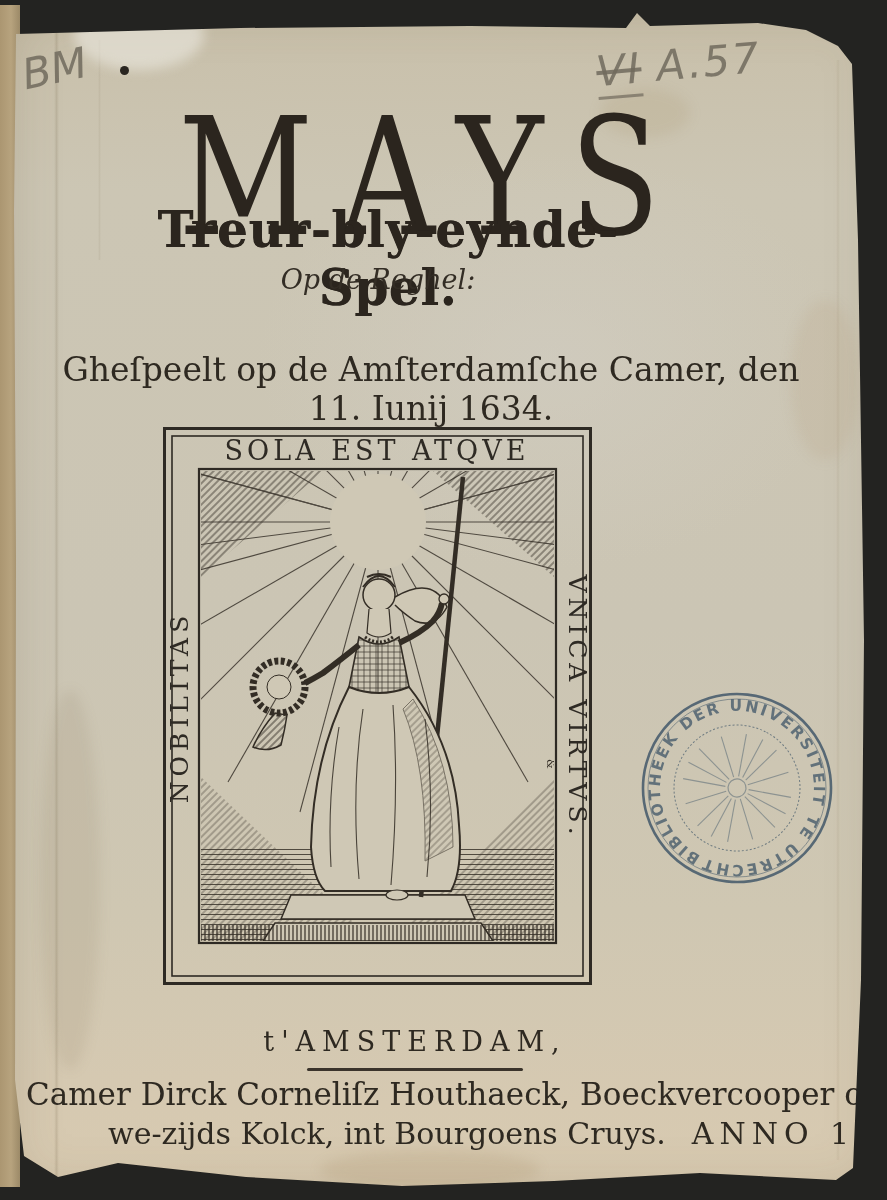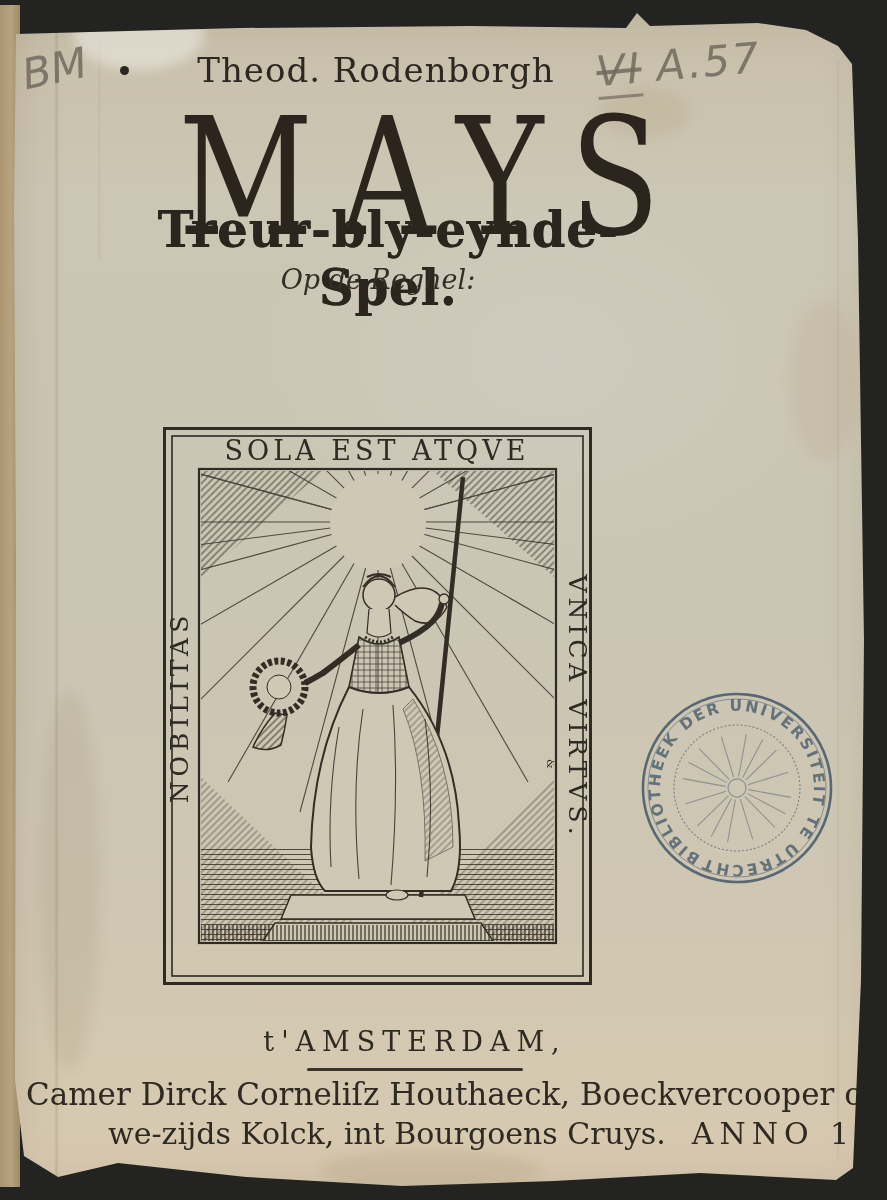--- a/index.html
+++ b/index.html
@@ -61,24 +61,24 @@
     <div class="stain" style="left:320px;top:1150px;width:220px;height:40px;background:rgba(150,118,72,.13);"></div>
     <div class="stain" style="left:40px;top:690px;width:60px;height:380px;background:rgba(120,100,68,.10);"></div>
 
     <div id="mark-bm" class="pencil">BM</div>
     <div id="shelfmark" class="pencil">
       <span class="crossed">VI</span>
       <span>A.57</span>
     </div>
     <div id="ink-dot"></div>
 
-    <div id="author" class="txt">Theod. Rodenborgh</div>
     <div id="main-title" class="txt">MAYS</div>
     <div id="subtitle" class="txt">Treur-bly-eynde-Spel.</div>
     <div id="regel" class="txt">Op de Reghel:</div>
+    <div id="performance" class="txt">Gheſpeelt op de Amſterdamſche Camer, den 11. Iunij 1634.</div>
 
     <svg id="emblem" width="429" height="558" viewBox="0 0 429 558">
       <defs>
         <pattern id="hatchD" width="5" height="5" patternUnits="userSpaceOnUse" patternTransform="rotate(45)">
           <line x1="2" y1="0" x2="2" y2="5" stroke="#3a342b" stroke-width="1"></line>
         </pattern>
         <pattern id="hatchH" width="5" height="5" patternUnits="userSpaceOnUse">
           <line x1="0" y1="2.5" x2="5" y2="2.5" stroke="#3a342b" stroke-width="0.9"></line>
         </pattern>
         <pattern id="hatchV" width="4" height="4" patternUnits="userSpaceOnUse">

